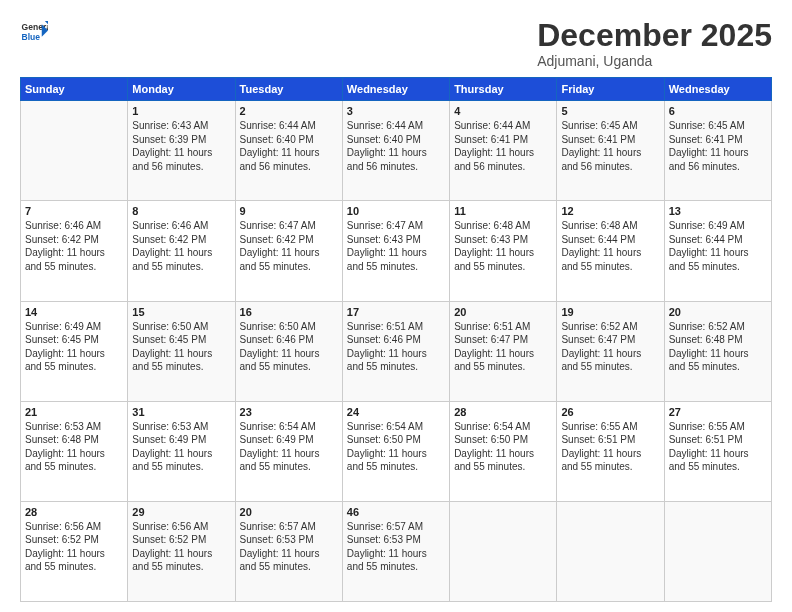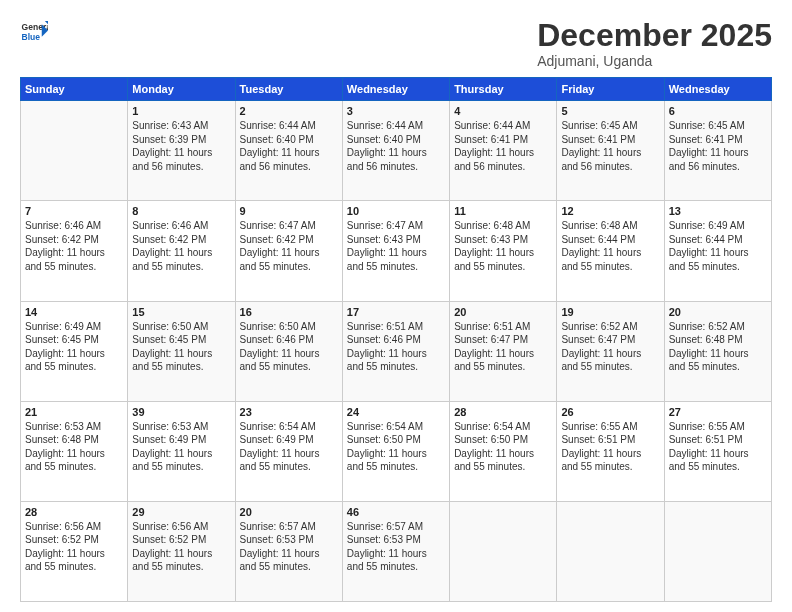--- a/index.html
+++ b/index.html
@@ -270,21 +270,21 @@
         </tr>
         <tr>
           <td>
             <span class="day-num">21</span>
             <div class="day-info" style="white-space: pre-line;">Sunrise: 6:53 AM
 Sunset: 6:48 PM
 Daylight: 11 hours
 and 55 minutes.</div>
           </td>
           <td>
-            <span class="day-num">39</span>
+            <span class="day-num">31</span>
             <div class="day-info" style="white-space: pre-line;">Sunrise: 6:53 AM
 Sunset: 6:49 PM
 Daylight: 11 hours
 and 55 minutes.</div>
           </td>
           <td>
             <span class="day-num">23</span>
             <div class="day-info" style="white-space: pre-line;">Sunrise: 6:54 AM
 Sunset: 6:49 PM
 Daylight: 11 hours

